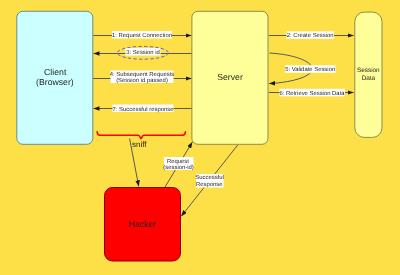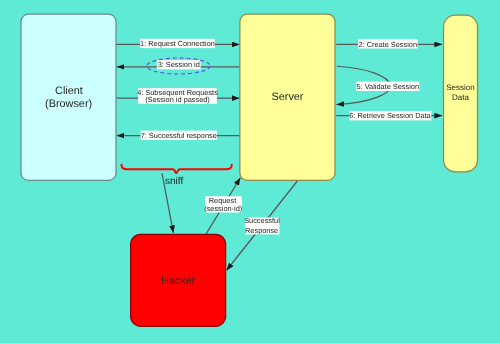--- a/index.html
+++ b/index.html
@@ -1,18 +1,18 @@
 <!DOCTYPE html>
 <html><head>
 <meta charset="utf-8">
 <style>
   html,body{margin:0;padding:0;}
   body{width:400px;height:275px;background:#ffffff;overflow:hidden;
        font-family:"Liberation Sans",sans-serif;}
-  #stage{position:relative;width:400px;height:275px;background:#5eead4;
+  #stage{position:relative;width:400px;height:275px;background:#fde047;
          -webkit-font-smoothing:antialiased;text-rendering:geometricPrecision;}
   svg.layer{position:absolute;left:0;top:0;width:400px;height:275px;}
   .nodeLabel{fill:#262626;font-family:"Liberation Sans",sans-serif;font-size:8.7px;text-anchor:middle;}
   .edgeLabel{fill:#1f1f1f;font-family:"Liberation Sans",sans-serif;font-size:5.9px;text-anchor:middle;
              paint-order:stroke;stroke:#ffffff;stroke-width:2.4px;stroke-linejoin:round;}
 </style>
 </head>
 <body>
 
 <div id="stage">

